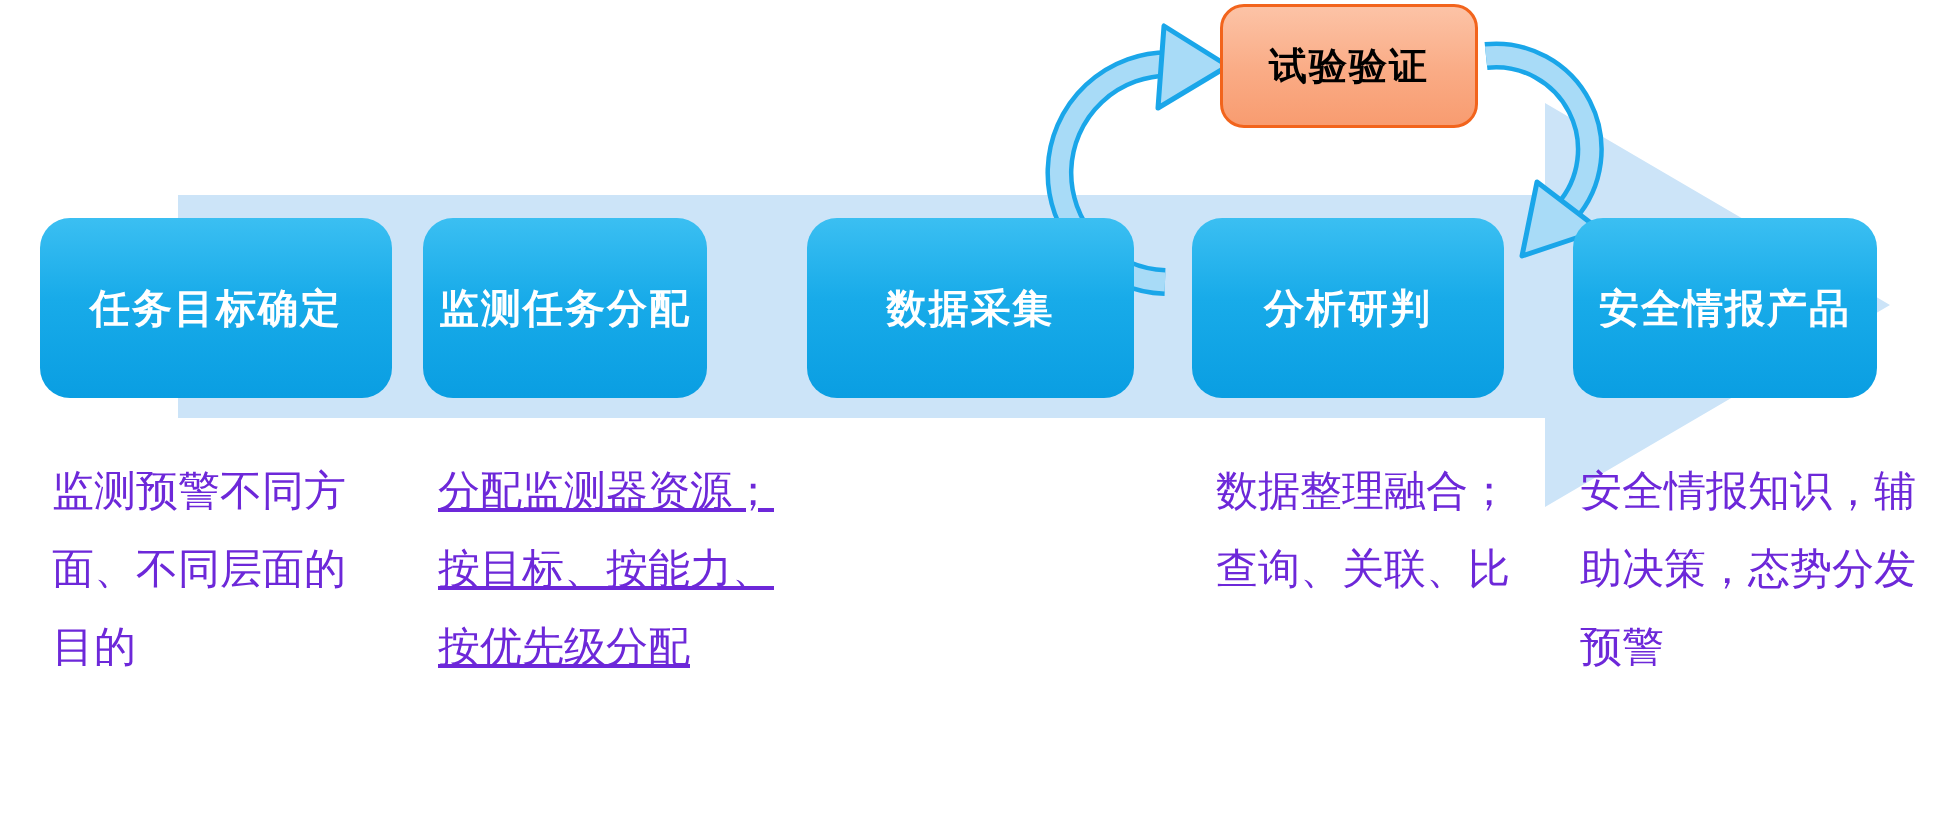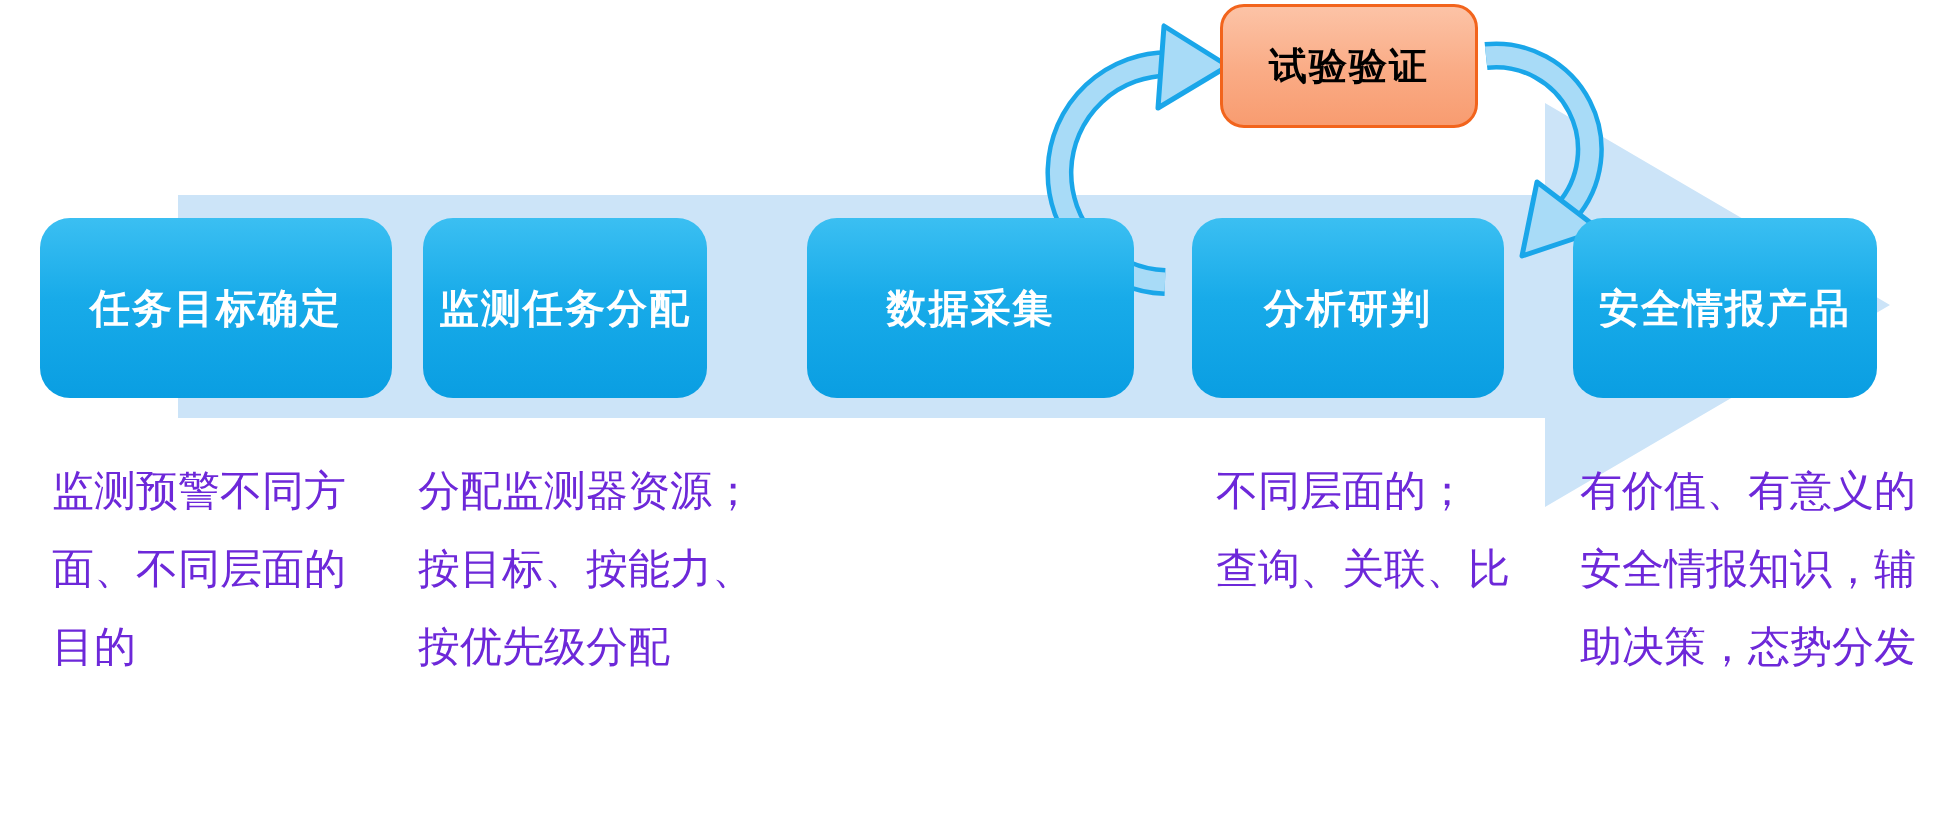--- a/index.html
+++ b/index.html
@@ -72,21 +72,21 @@
 
   .stage-desc {
     position: absolute;
     top: 452px;
     z-index: 3;
     color: #6d28d9;
     font-size: 42px;
     line-height: 78px;
   }
   .desc-1 { left: 52px;   width: 340px; }
-  .desc-2 { left: 418px;  width: 360px; }
+  .desc-2 { left: 438px;  width: 360px; text-decoration: underline; }
   .desc-3 { left: 826px;  width: 360px; }
   .desc-4 { left: 1216px; width: 360px; }
   .desc-5 { left: 1580px; width: 356px; }
   .desc-line { white-space: nowrap; }
 </style>
 </head>
 <body>
 
 <div class="canvas">
 
@@ -131,22 +131,22 @@
     <div class="desc-line">监测预警不同方</div>
     <div class="desc-line">面、不同层面的</div>
     <div class="desc-line">目的</div>
   </div>
   <div class="stage-desc desc-2">
     <div class="desc-line">分配监测器资源；</div>
     <div class="desc-line">按目标、按能力、</div>
     <div class="desc-line">按优先级分配</div>
   </div>
   <div class="stage-desc desc-4">
-    <div class="desc-line">不同层面的；</div>
+    <div class="desc-line">数据整理融合；</div>
     <div class="desc-line">查询、关联、比</div>
   </div>
   <div class="stage-desc desc-5">
-    <div class="desc-line">有价值、有意义的</div>
     <div class="desc-line">安全情报知识，辅</div>
     <div class="desc-line">助决策，态势分发</div>
+    <div class="desc-line">预警</div>
   </div>
 
 </div>
 
 </body></html>

